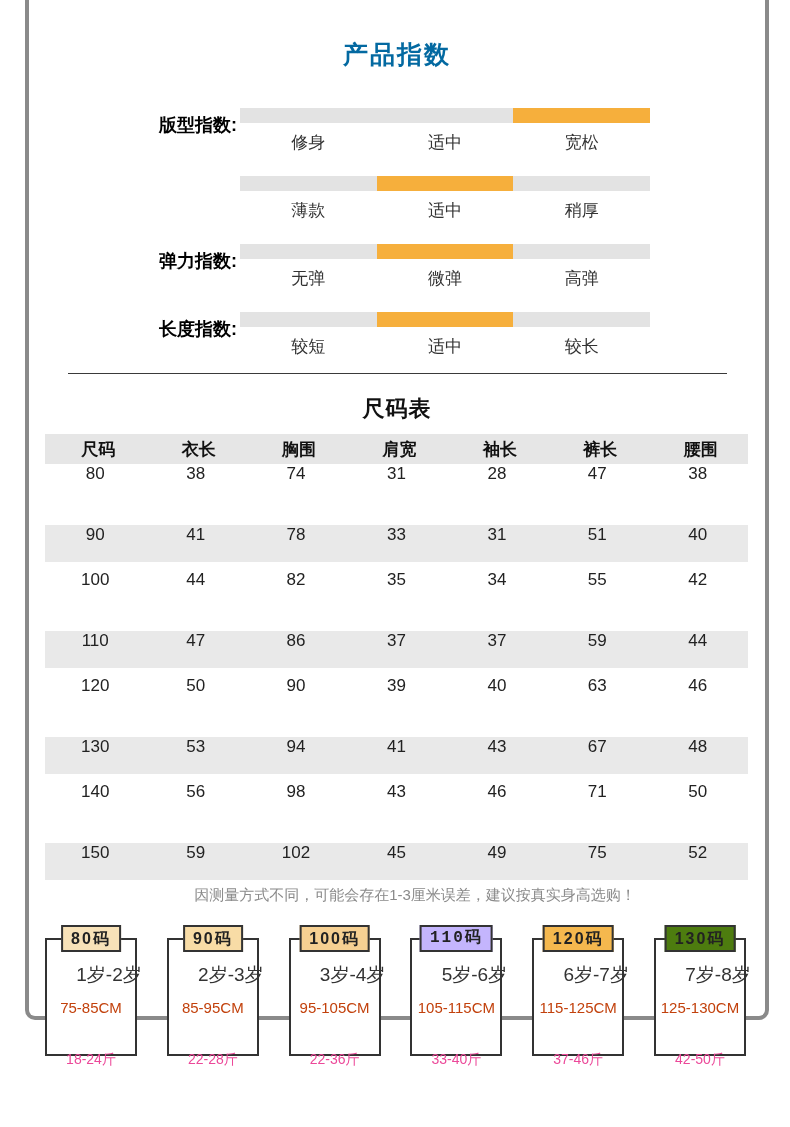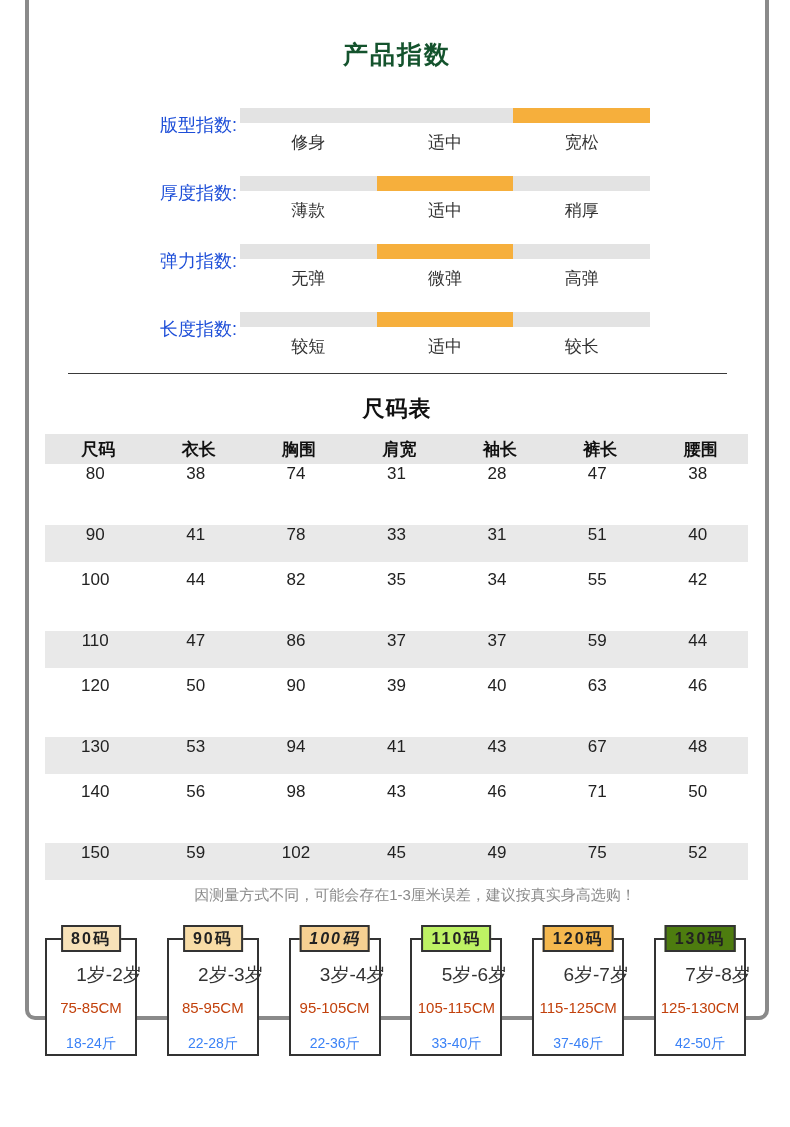--- a/index.html
+++ b/index.html
@@ -14,28 +14,28 @@
   
   .frame {
     position:absolute; left:25px; top:-14px;
     width:744px; height:1034px;
     border:4px solid #8a8a8a; border-top:none;
     border-radius:0 0 10px 10px;
     z-index:0;
   }
   .page-title {
     position:absolute; top:38px; left:25px; width:744px;
-    text-align:center; font-size:25px; font-weight:bold; color:#14532d;
+    text-align:center; font-size:25px; font-weight:bold; color:#0369a1;
     letter-spacing:2px;
   }
   
   .index-row { position:absolute; left:0; width:790px; height:60px; }
   .index-label {
     position:absolute; left:40px; width:197px; top:5px;
-    text-align:right; font-size:18px; font-weight:normal; color:#1d4ed8;
+    text-align:right; font-size:18px; font-weight:bold; color:#000000;
   }
   .bar-track {
     position:absolute; left:240px; top:0; width:410px; height:15px;
     background:#e3e3e3;
   }
   .bar-active { position:absolute; top:0; height:15px; width:136.67px; }
   .bar-options {
     position:absolute; left:240px; top:23px; width:410px;
     display:flex;
   }
@@ -79,21 +79,21 @@
     border:2px solid #333; padding:0 8px; height:27px; line-height:23px;
     font-size:16px; font-weight:bold; color:#222; letter-spacing:2px;
   }
   .card {
     margin-top:13px; height:118px; width:92px;
     border:2px solid #333; background:#ffffff;
     display:flex; flex-direction:column; align-items:center;
   }
   .card .age    { margin-top:22px; font-size:19px; color:#333; white-space:nowrap;margin-left:36px; }
   .card .height { margin-top:11px;  font-size:15px; color:#c2410c; white-space:nowrap; }
-  .card .weight { margin-top:19px; font-size:14px; color:#3b82f6; white-space:nowrap; }
+  .card .weight { margin-top:35px; font-size:14px; color:#ec4899; white-space:nowrap; }
 </style>
 </head>
 <body>
 
 <div class="frame"></div>
 
 <h1 class="page-title">产品指数</h1>
 
 <div id="index-section">
   <div class="index-row" style="top: 108px;">
@@ -102,21 +102,20 @@
       <div class="bar-active" style="left: 273.333px; background: rgb(246, 175, 60);"></div>
     </div>
     <div class="bar-options">
         <span class="bar-option">修身</span>
         <span class="bar-option">适中</span>
         <span class="bar-option">宽松</span>
       </div>
   </div>
 
   <div class="index-row" style="top: 176px;">
-    <div class="index-label">厚度指数:</div>
     <div class="bar-track">
       <div class="bar-active" style="left: 136.667px; background: rgb(246, 175, 60);"></div>
     </div>
     <div class="bar-options">
         <span class="bar-option">薄款</span>
         <span class="bar-option">适中</span>
         <span class="bar-option">稍厚</span>
       </div>
   </div>
 
@@ -250,30 +249,30 @@
   <div class="card-wrap">
     <div class="badge" style="background: rgb(248, 220, 166);">90码</div>
     <div class="card">
       <div class="age">2岁-3岁</div>
       <div class="height">85-95CM</div>
       <div class="weight">22-28斤</div>
     </div>
   </div>
 
   <div class="card-wrap">
-    <div class="badge" style="background: rgb(246, 208, 146); font-style: italic;">100码</div>
+    <div class="badge" style="background: rgb(246, 208, 146);">100码</div>
     <div class="card">
       <div class="age">3岁-4岁</div>
       <div class="height">95-105CM</div>
       <div class="weight">22-36斤</div>
     </div>
   </div>
 
   <div class="card-wrap">
-    <div class="badge" style="background: #bef264;">110码</div>
+    <div class="badge" style="background: #c4b5fd; font-family: Liberation Mono, monospace;">110码</div>
     <div class="card">
       <div class="age">5岁-6岁</div>
       <div class="height">105-115CM</div>
       <div class="weight">33-40斤</div>
     </div>
   </div>
 
   <div class="card-wrap">
     <div class="badge" style="background: rgb(245, 184, 78);">120码</div>
     <div class="card">

